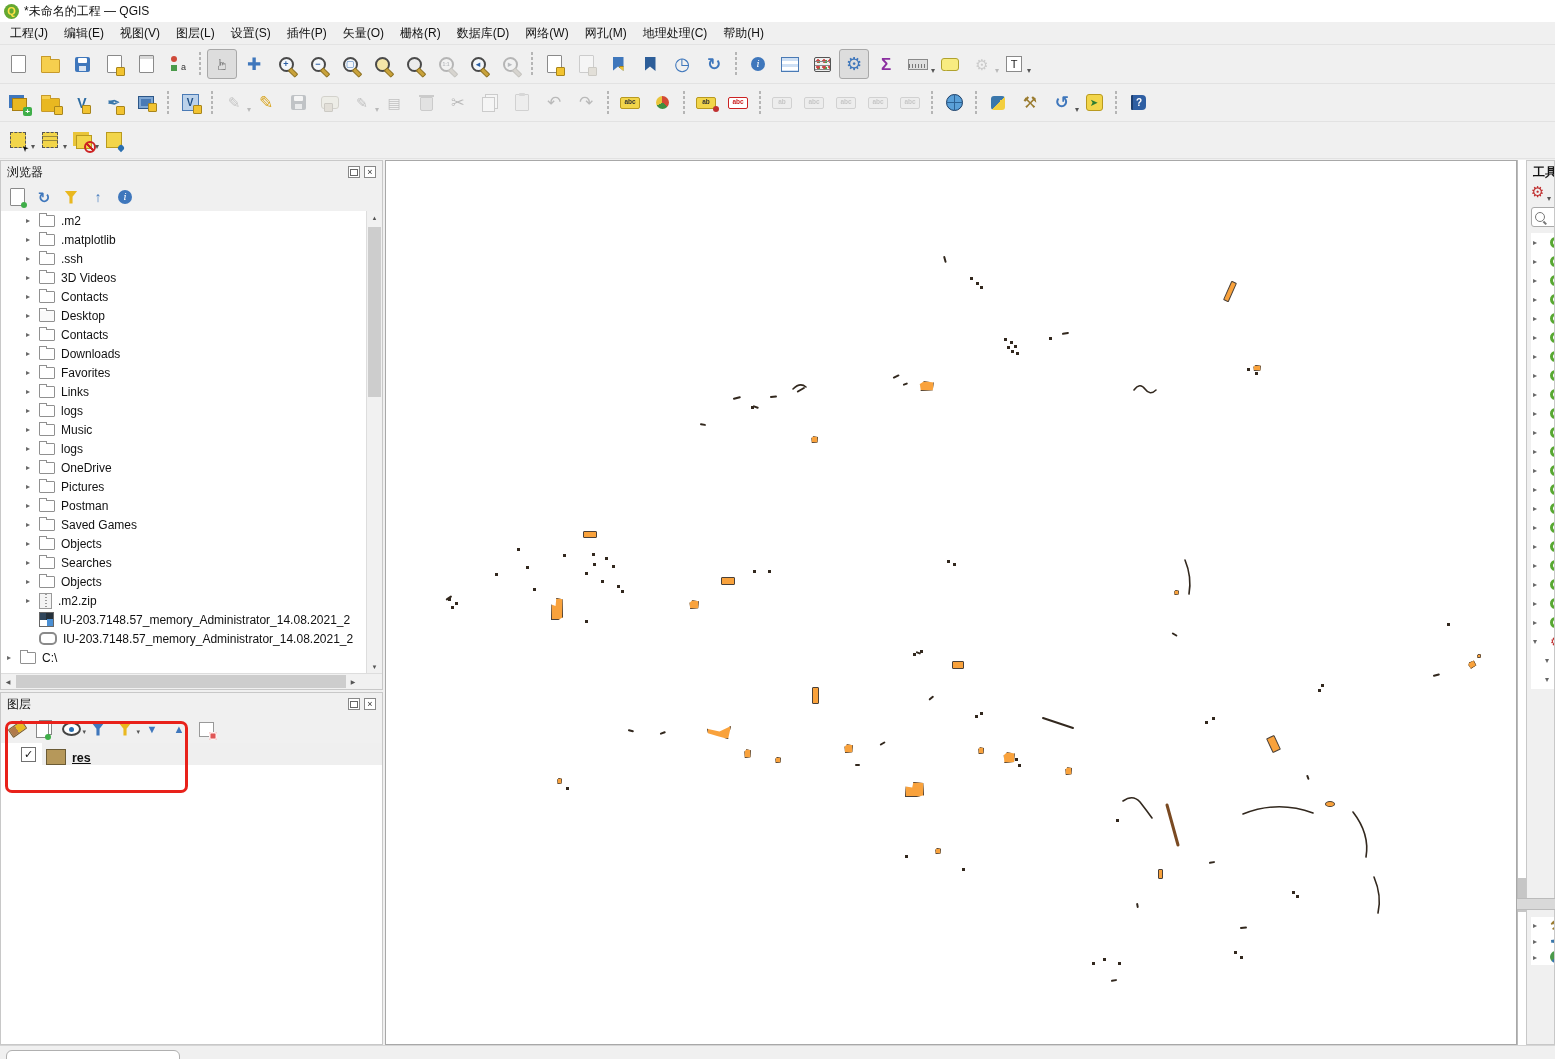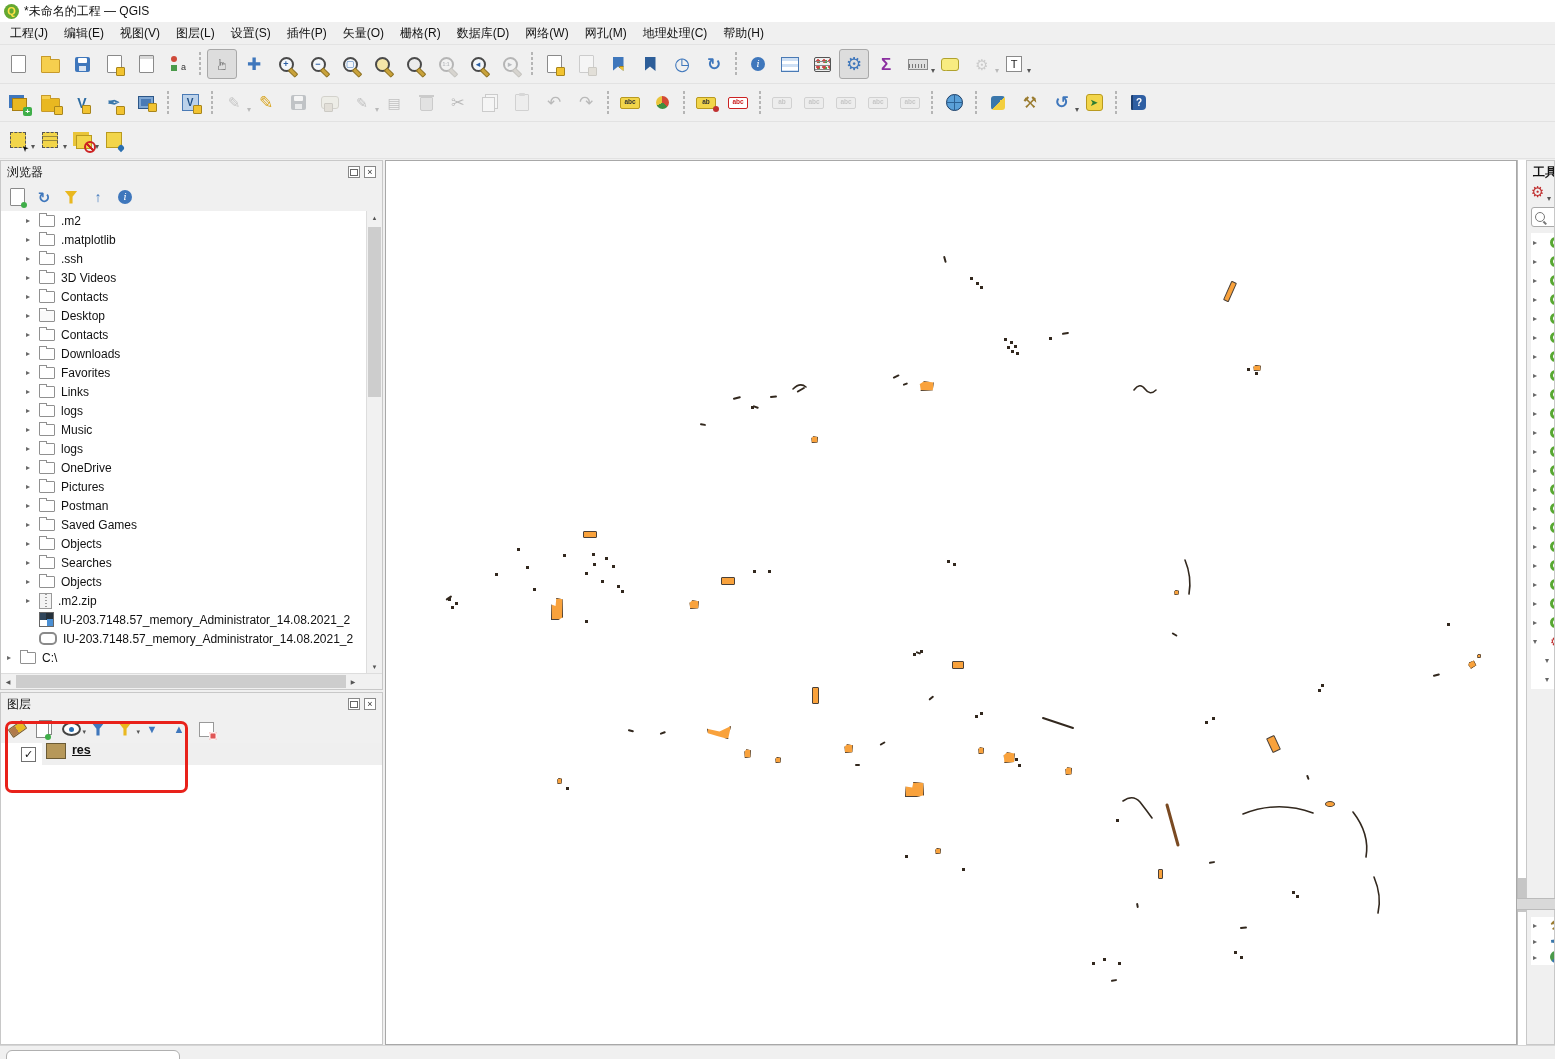--- a/index.html
+++ b/index.html
@@ -108,21 +108,21 @@
   .vscroll{position:absolute;top:50px;right:0;width:15px;bottom:15px;background:#f1f1f1;border-left:1px solid #ddd;}
   .vscroll .sb{height:14px;display:flex;align-items:center;justify-content:center;font-size:6px;color:#555;}
   .vscroll .sb.bottom{position:absolute;bottom:0;left:0;right:0;}
   .vthumb{position:absolute;left:1px;right:1px;top:16px;height:170px;background:#cdcdcd;}
   .hscroll{position:absolute;left:0;right:0;bottom:0;height:15px;background:#f1f1f1;border-top:1px solid #ddd;display:flex;align-items:center;}
   .hscroll .sb{width:14px;display:flex;align-items:center;justify-content:center;font-size:6px;color:#555;}
   .hthumb{height:13px;background:#cdcdcd;width:330px;margin-left:1px;}
   
   .lrow{height:22px;display:flex;align-items:center;padding-left:20px;gap:6px;}
   .lcheck{width:13px;height:13px;background:#fff;border:1px solid #707070;font-size:11px;line-height:12px;text-align:center;flex:0 0 auto;}
-  .lsel{flex:1;display:flex;align-items:flex-start;gap:6px;background:#efefef;align-self:stretch;padding-left:4px;}
+  .lsel{flex:1;display:flex;align-items:flex-end;gap:6px;background:#efefef;align-self:stretch;padding-left:4px;}
   .lswatch{width:18px;height:14px;border:1px solid #6b5b35;flex:0 0 auto;}
   .llabel{font-weight:bold;text-decoration:underline;font-size:12.5px;}
   
   #map{position:absolute;left:385px;top:160px;width:1132px;height:885px;background:#ffffff;border:1px solid #a8a8a8;box-sizing:border-box;overflow:hidden;}
   .mpoly{position:absolute;background:#f9a23c;border:1px solid #4a4038;box-sizing:border-box;}
   .k1{clip-path:polygon(6% 30%,34% 2%,98% 14%,92% 92%,12% 100%);}
   .k2{border-radius:1px;}
   .k3{clip-path:polygon(0 100%,4% 30%,38% 36%,44% 0,96% 6%,100% 88%,60% 100%);}
   .k4{clip-path:polygon(0 22%,52% 42%,100% 0,88% 100%,42% 76%,4% 56%);}
   .k5{border-radius:50%;}

